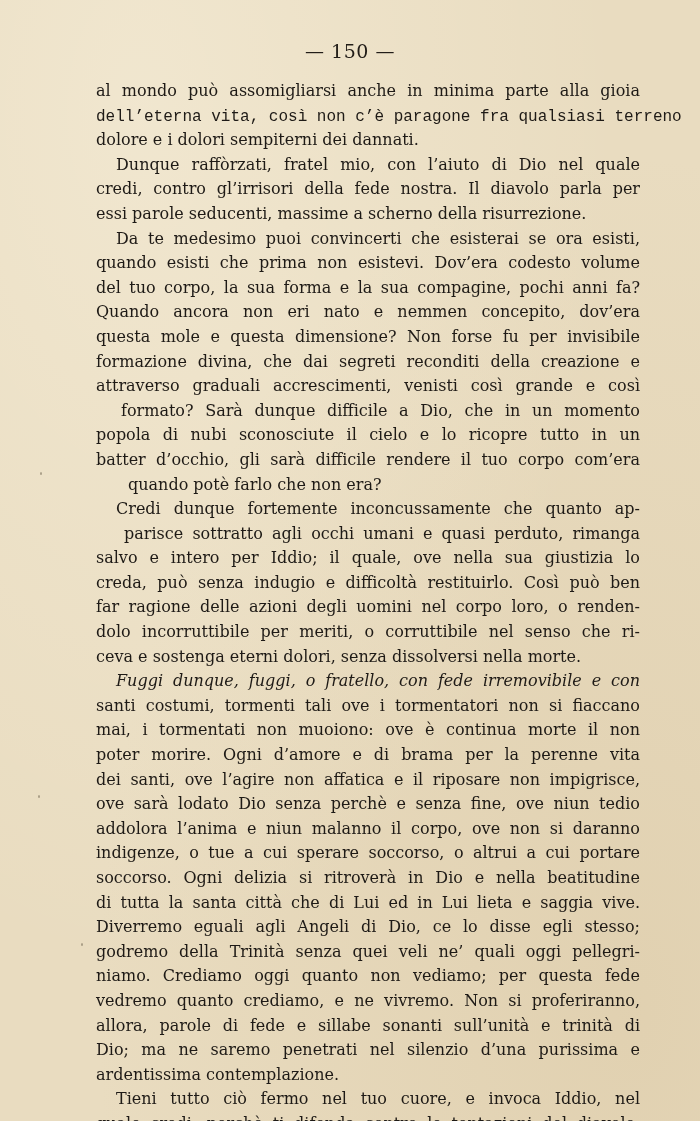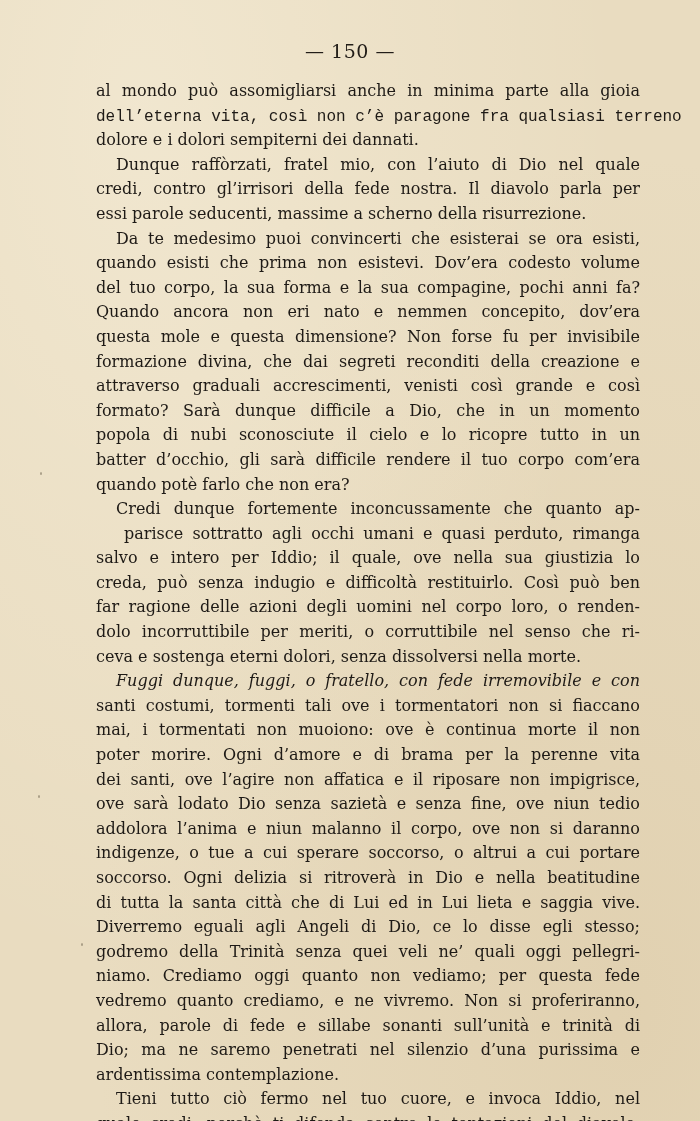--- a/index.html
+++ b/index.html
@@ -53,41 +53,41 @@
         <span class="line last"><span style="white-space: nowrap;">essi parole seducenti, massime a scherno della risurrezione.</span></span>
       </div>
       <div>
         <span class="line indent"><span style="white-space: nowrap; word-spacing: 0px;">Da te medesimo puoi convincerti che esisterai se ora esisti,</span></span>
         <span class="line"><span style="white-space: nowrap; word-spacing: 0px;">quando esisti che prima non esistevi. Dov’era codesto volume</span></span>
         <span class="line"><span style="white-space: nowrap; word-spacing: 0px;">del tuo corpo, la sua forma e la sua compagine, pochi anni fa?</span></span>
         <span class="line"><span style="white-space: nowrap; word-spacing: 0px;">Quando ancora non eri nato e nemmen concepito, dov’era</span></span>
         <span class="line"><span style="white-space: nowrap; word-spacing: 0px;">questa mole e questa dimensione? Non forse fu per invisibile</span></span>
         <span class="line"><span style="white-space: nowrap; word-spacing: 0px;">formazione divina, che dai segreti reconditi della creazione e</span></span>
         <span class="line"><span style="white-space: nowrap; word-spacing: 0px;">attraverso graduali accrescimenti, venisti così grande e così</span></span>
-        <span class="line"><span style="white-space: nowrap; word-spacing: 0px;">formato? Sarà dunque difficile a Dio, che in un momento</span></span>
+        <span class="line"><span style="white-space: nowrap; word-spacing: 0px; margin-left: 25px;">formato? Sarà dunque difficile a Dio, che in un momento</span></span>
         <span class="line"><span style="white-space: nowrap; word-spacing: 0px;">popola di nubi sconosciute il cielo e lo ricopre tutto in un</span></span>
         <span class="line"><span style="white-space: nowrap; word-spacing: 0px;">batter d’occhio, gli sarà difficile rendere il tuo corpo com’era</span></span>
-        <span class="line last"><span style="white-space: nowrap;">quando potè farlo che non era?</span></span>
+        <span class="line last"><span style="white-space: nowrap; margin-left: 32px;">quando potè farlo che non era?</span></span>
       </div>
       <div>
         <span class="line indent"><span style="white-space: nowrap; word-spacing: 0px;">Credi dunque fortemente inconcussamente che quanto ap-</span></span>
         <span class="line"><span style="white-space: nowrap; word-spacing: 0px; margin-left: 28px;">parisce sottratto agli occhi umani e quasi perduto, rimanga</span></span>
         <span class="line"><span style="white-space: nowrap; word-spacing: 0px;">salvo e intero per Iddio; il quale, ove nella sua giustizia lo</span></span>
         <span class="line"><span style="white-space: nowrap; word-spacing: 0px;">creda, può senza indugio e difficoltà restituirlo. Così può ben</span></span>
         <span class="line"><span style="white-space: nowrap; word-spacing: 0px;">far ragione delle azioni degli uomini nel corpo loro, o renden-</span></span>
         <span class="line"><span style="white-space: nowrap; word-spacing: 0px;">dolo incorruttibile per meriti, o corruttibile nel senso che ri-</span></span>
         <span class="line last"><span style="white-space: nowrap;">ceva e sostenga eterni dolori, senza dissolversi nella morte.</span></span>
       </div>
       <div>
         <span class="line indent"><span style="white-space: nowrap; word-spacing: 0px; font-style: italic;">Fuggi dunque, fuggi, o fratello, con fede irremovibile e con</span></span>
         <span class="line"><span style="white-space: nowrap; word-spacing: 0px;">santi costumi, tormenti tali ove i tormentatori non si fiaccano</span></span>
         <span class="line"><span style="white-space: nowrap; word-spacing: 0px;">mai, i tormentati non muoiono: ove è continua morte il non</span></span>
         <span class="line"><span style="white-space: nowrap; word-spacing: 0px;">poter morire. Ogni d’amore e di brama per la perenne vita</span></span>
         <span class="line"><span style="white-space: nowrap; word-spacing: 0px;">dei santi, ove l’agire non affatica e il riposare non impigrisce,</span></span>
-        <span class="line"><span style="white-space: nowrap; word-spacing: 0px;">ove sarà lodato Dio senza sazietà e senza fine, ove niun tedio</span></span>
+        <span class="line"><span style="white-space: nowrap; word-spacing: 0px;">ove sarà lodato Dio senza perchè e senza fine, ove niun tedio</span></span>
         <span class="line"><span style="white-space: nowrap; word-spacing: 0px;">addolora l’anima e niun malanno il corpo, ove non si daranno</span></span>
         <span class="line"><span style="white-space: nowrap; word-spacing: 0px;">indigenze, o tue a cui sperare soccorso, o altrui a cui portare</span></span>
         <span class="line"><span style="white-space: nowrap; word-spacing: 0px;">soccorso. Ogni delizia si ritroverà in Dio e nella beatitudine</span></span>
         <span class="line"><span style="white-space: nowrap; word-spacing: 0px;">di tutta la santa città che di Lui ed in Lui lieta e saggia vive.</span></span>
         <span class="line"><span style="white-space: nowrap; word-spacing: 0px;">Diverremo eguali agli Angeli di Dio, ce lo disse egli stesso;</span></span>
         <span class="line"><span style="white-space: nowrap; word-spacing: 0px;">godremo della Trinità senza quei veli ne’ quali oggi pellegri-</span></span>
         <span class="line"><span style="white-space: nowrap; word-spacing: 0px;">niamo. Crediamo oggi quanto non vediamo; per questa fede</span></span>
         <span class="line"><span style="white-space: nowrap; word-spacing: 0px;">vedremo quanto crediamo, e ne vivremo. Non si proferiranno,</span></span>
         <span class="line"><span style="white-space: nowrap; word-spacing: 0px;">allora, parole di fede e sillabe sonanti sull’unità e trinità di</span></span>
         <span class="line"><span style="white-space: nowrap; word-spacing: 0px;">Dio; ma ne saremo penetrati nel silenzio d’una purissima e</span></span>

